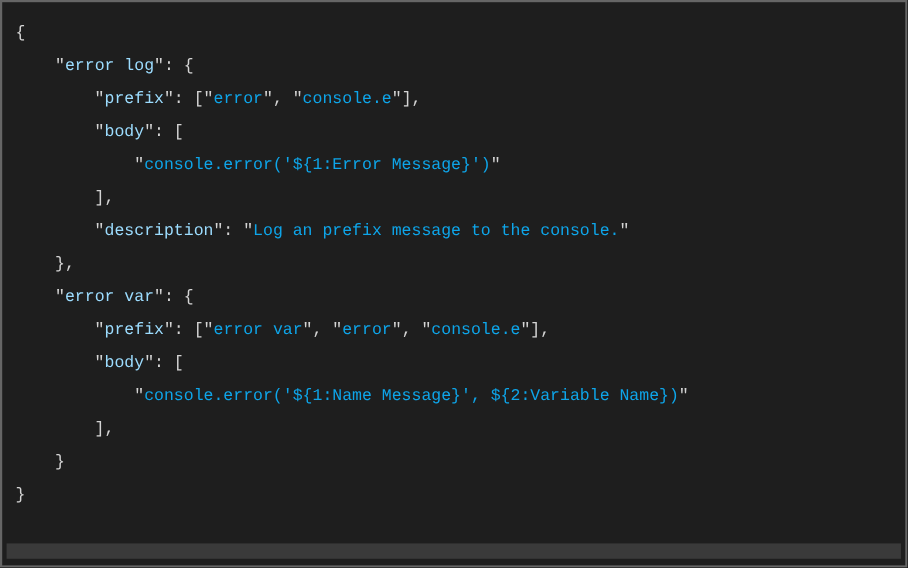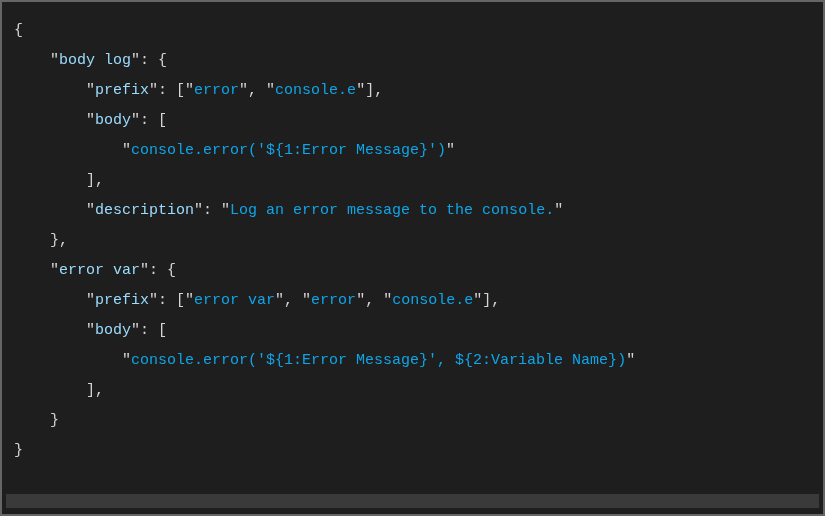--- a/index.html
+++ b/index.html
@@ -38,28 +38,28 @@
   }
   .punct { color: #d4d4d4; }
   .key   { color: #9cdcfe; }
   .str   { color: #0ea5e9; }
 </style>
 </head>
 <body>
 
 <div class="frame">
 <div class="editor"><span class="punct">{</span>
-    <span class="punct">"</span><span class="key">body log</span><span class="punct">": {</span>
+    <span class="punct">"</span><span class="key">error log</span><span class="punct">": {</span>
         <span class="punct">"</span><span class="key">prefix</span><span class="punct">": [</span><span class="punct">"</span><span class="str">error</span><span class="punct">", "</span><span class="str">console.e</span><span class="punct">"],</span>
         <span class="punct">"</span><span class="key">body</span><span class="punct">": [</span>
             <span class="punct">"</span><span class="str">console.error('${1:Error Message}')</span><span class="punct">"</span>
         <span class="punct">],</span>
-        <span class="punct">"</span><span class="key">description</span><span class="punct">": "</span><span class="str">Log an error message to the console.</span><span class="punct">"</span>
+        <span class="punct">"</span><span class="key">description</span><span class="punct">": "</span><span class="str">Log an prefix message to the console.</span><span class="punct">"</span>
     <span class="punct">},</span>
     <span class="punct">"</span><span class="key">error var</span><span class="punct">": {</span>
         <span class="punct">"</span><span class="key">prefix</span><span class="punct">": [</span><span class="punct">"</span><span class="str">error var</span><span class="punct">", "</span><span class="str">error</span><span class="punct">", "</span><span class="str">console.e</span><span class="punct">"],</span>
         <span class="punct">"</span><span class="key">body</span><span class="punct">": [</span>
-            <span class="punct">"</span><span class="str">console.error('${1:Error Message}', ${2:Variable Name})</span><span class="punct">"</span>
+            <span class="punct">"</span><span class="str">console.error('${1:Name Message}', ${2:Variable Name})</span><span class="punct">"</span>
         <span class="punct">],</span>
     <span class="punct">}</span>
 <span class="punct">}</span></div>
 <div class="statusbar"></div>
 </div>
 
 </body></html>

